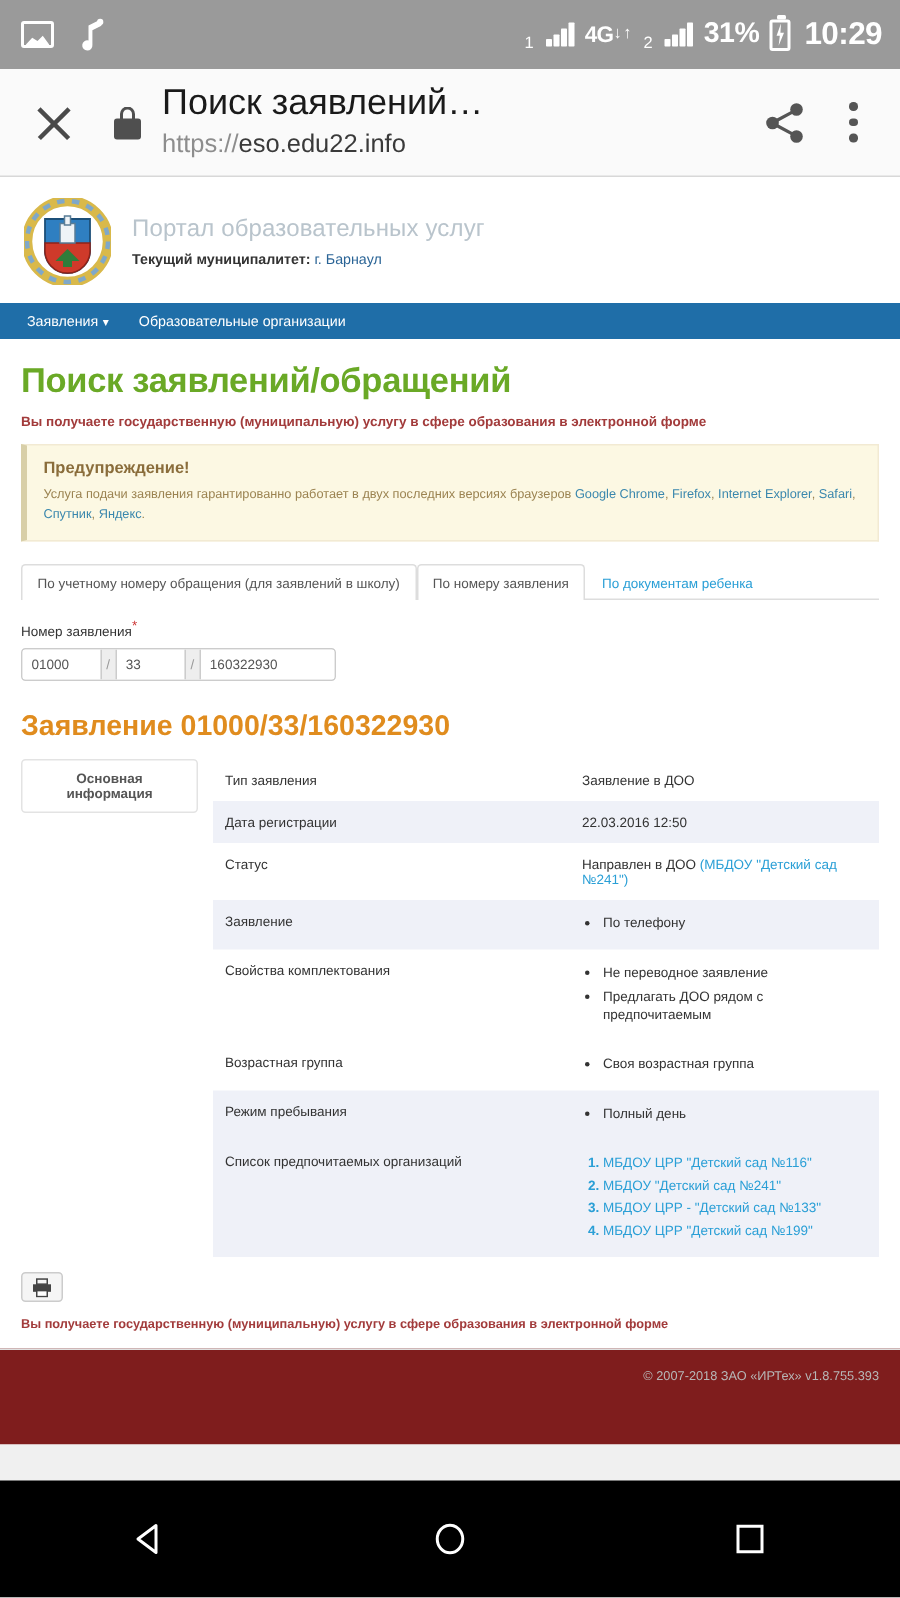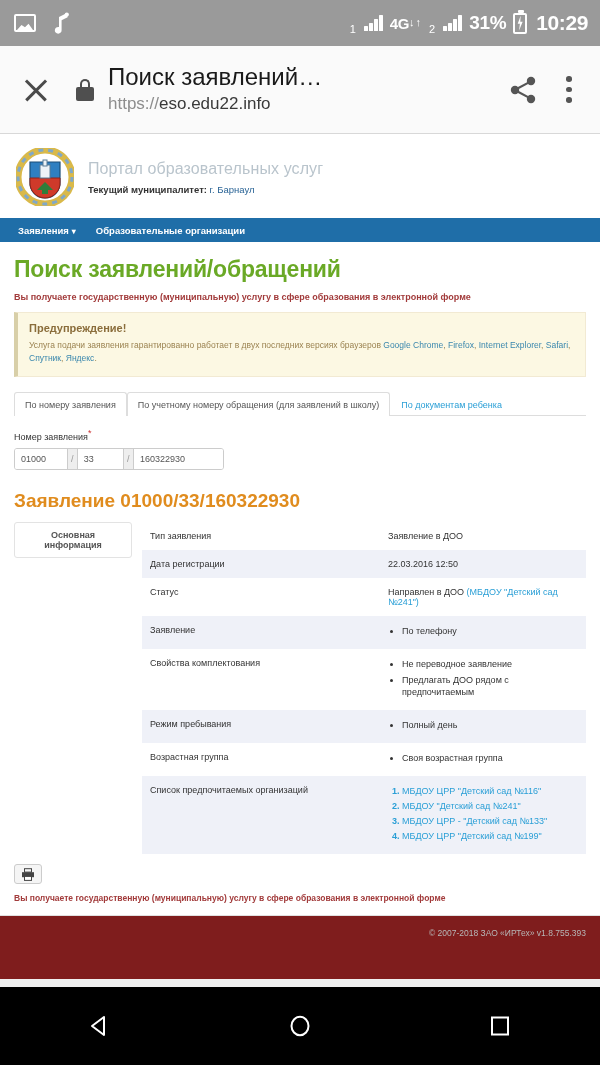--- a/index.html
+++ b/index.html
@@ -35,21 +35,21 @@
   .net4g .lbl { font-size: 15px; font-weight: 700; letter-spacing: -0.4px;}
   .net4g .arr { font-size: 11px; letter-spacing: 1px; margin-top:-2px;}
   .battpct { font-size: 19px; font-weight: 600; letter-spacing:-0.3px;}
   .batt { width: 14px; height: 21px; border: 2px solid #fff; border-radius:2px; position:relative; }
   .batt::before{content:"";position:absolute;top:-5px;left:3px;width:6px;height:3px;background:#fff;border-radius:1px;}
   .batt .bolt{position:absolute;inset:1px;background:#fff;clip-path:polygon(55% 0,18% 55%,45% 55%,35% 100%,80% 42%,50% 42%);}
   .clock { font-size: 21px; font-weight: 600; letter-spacing:-0.4px; margin-left:2px;}
 
   
   .browserbar {
-    height: 88px; background: #fafafa; border-bottom: 1px solid #d8d8d8;
+    height: 72px; background: #fafafa; border-bottom: 1px solid #d8d8d8;
     display: flex; align-items: center; padding: 0 18px;
   }
   .bb-close { width: 36px; height: 36px; position: relative; flex:0 0 auto; }
   .bb-close::before, .bb-close::after{
     content:""; position:absolute; left:4px; top:17px; width:28px; height:2.6px; background:#4a4a4a;
   }
   .bb-close::before{ transform: rotate(45deg);} .bb-close::after{ transform: rotate(-45deg);}
   .bb-lock { margin-left: 22px; width: 18px; height: 22px; position: relative; flex:0 0 auto;}
   .bb-lock .body{position:absolute;bottom:0;left:0;width:18px;height:14px;background:#4f4f4f;border-radius:2px;}
   .bb-lock .shackle{position:absolute;top:0;left:4px;width:10px;height:10px;border:2.6px solid #4f4f4f;border-bottom:none;border-radius:5px 5px 0 0;}
@@ -64,21 +64,21 @@
   
   .page { background:#fff; }
   .portal-head { display:flex; align-items:center; padding: 14px 0 12px 16px; background:#fff; }
   .crest { width: 58px; height: 58px; flex:0 0 auto;}
   .ph-txt { margin-left: 14px; }
   .ph-title { font-size: 16px; color: #b9c4cc; letter-spacing:0.1px; }
   .ph-muni { font-size: 9.5px; color: #333; font-weight: 700; margin-top: 6px;}
   .ph-muni span { color: #2a6496; font-weight: 400;}
 
   .navbar { background: #1f6ea8; height: 24px; display:flex; align-items:center; padding-left: 18px; gap: 20px;}
-  .navbar a { color:#fff; font-size: 9.5px; font-weight: 700; text-decoration:none; white-space:nowrap;}
+  .navbar a { color:#fff; font-size: 9.5px; font-weight: 400; text-decoration:none; white-space:nowrap;}
   .navbar .caret { font-size: 8px; margin-left: 3px;}
 
   .content { padding: 14px 14px 0 14px; background:#fff;}
   h1.page-title { color:#6aa926; font-size: 23px; font-weight: 700; letter-spacing:-0.2px; font-family:Liberation Sans, sans-serif;}
   .redline { color:#a23b3b; font-size: 9px; font-weight: 700; margin-top: 9px;}
 
   .warnbox { background:#fcf8e3; border:1px solid #f2ead3; border-left: 4px solid #d8cfa8; margin-top: 10px; padding: 9px 11px 11px 11px; }
   .warn-title { color:#8a6d3b; font-size: 11px; font-weight:700; }
   .warn-body { color:#9b8351; font-size: 8.5px; line-height: 1.55; margin-top: 5px;}
   .warn-body a { color:#3a87ad; text-decoration:none;}
@@ -229,22 +229,22 @@
       <div class="redline">Вы получаете государственную (муниципальную) услугу в сфере образования в электронной форме</div>
 
       <div class="warnbox">
         <div class="warn-title">Предупреждение!</div>
         <div class="warn-body">
           <span>Услуга подачи заявления гарантированно работает в двух последних версиях браузеров </span><a href="#">Google Chrome</a>, <a href="#">Firefox</a>, <a href="#">Internet Explorer</a>, <a href="#">Safari</a>, <a href="#">Спутник</a>, <a href="#">Яндекс</a><span>.</span>
         </div>
       </div>
 
       <div class="tabs">
+        <div class="tab shown">По учетному номеру обращения (для заявлений в школу)</div>
         <div class="tab shown">По номеру заявления</div>
-        <div class="tab shown">По учетному номеру обращения (для заявлений в школу)</div>
         <div class="tab link">По документам ребенка</div>
       </div>
 
       <div class="field-label"><span>Номер заявления</span><sup>*</sup></div>
       <div class="numgroup">
         <input class="seg1" type="text" value="01000" style="">
         <span class="slash">/</span>
         <input class="seg2" type="text" value="33" style="">
         <span class="slash">/</span>
         <input class="seg3" type="text" value="160322930" style="">
@@ -283,34 +283,34 @@
           <div class="drow">
             <div class="k">Свойства комплектования</div>
             <div class="v">
                 <ul>
                   <li>Не переводное заявление</li>
                   <li>Предлагать ДОО рядом с предпочитаемым</li>
                 </ul>
               </div>
           </div>
 
+          <div class="drow">
+            <div class="k">Возрастная группа</div>
+            <div class="v">
+                <ul>
+                  <li>Своя возрастная группа</li>
+                </ul>
+              </div>
+          </div>
+
           <div class="drow alt">
             <div class="k">Режим пребывания</div>
             <div class="v">
                 <ul>
                   <li>Полный день</li>
-                </ul>
-              </div>
-          </div>
-
-          <div class="drow">
-            <div class="k">Возрастная группа</div>
-            <div class="v">
-                <ul>
-                  <li>Своя возрастная группа</li>
                 </ul>
               </div>
           </div>
 
           <div class="drow alt">
             <div class="k">Список предпочитаемых организаций</div>
             <div class="v">
               <ol>
                 <li><a href="#">МБДОУ ЦРР "Детский сад №116"</a></li>
                 <li><a href="#">МБДОУ "Детский сад №241"</a></li>

